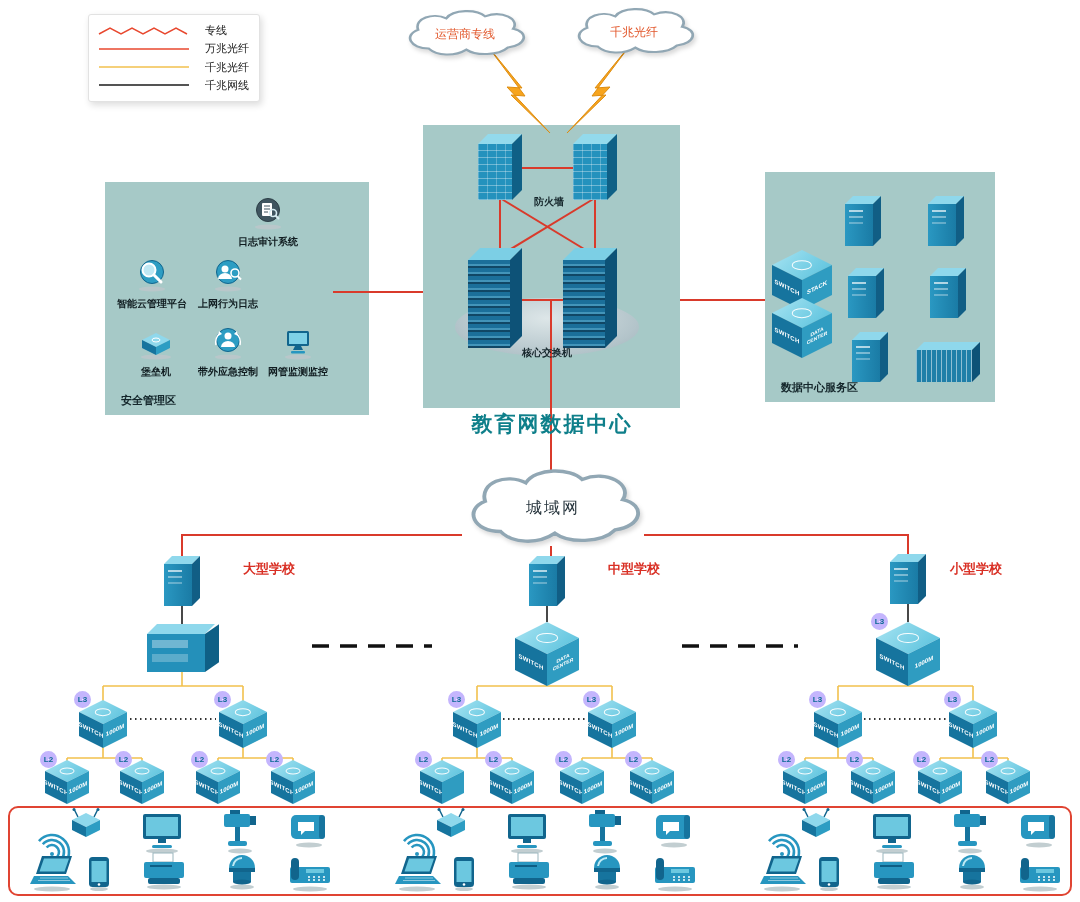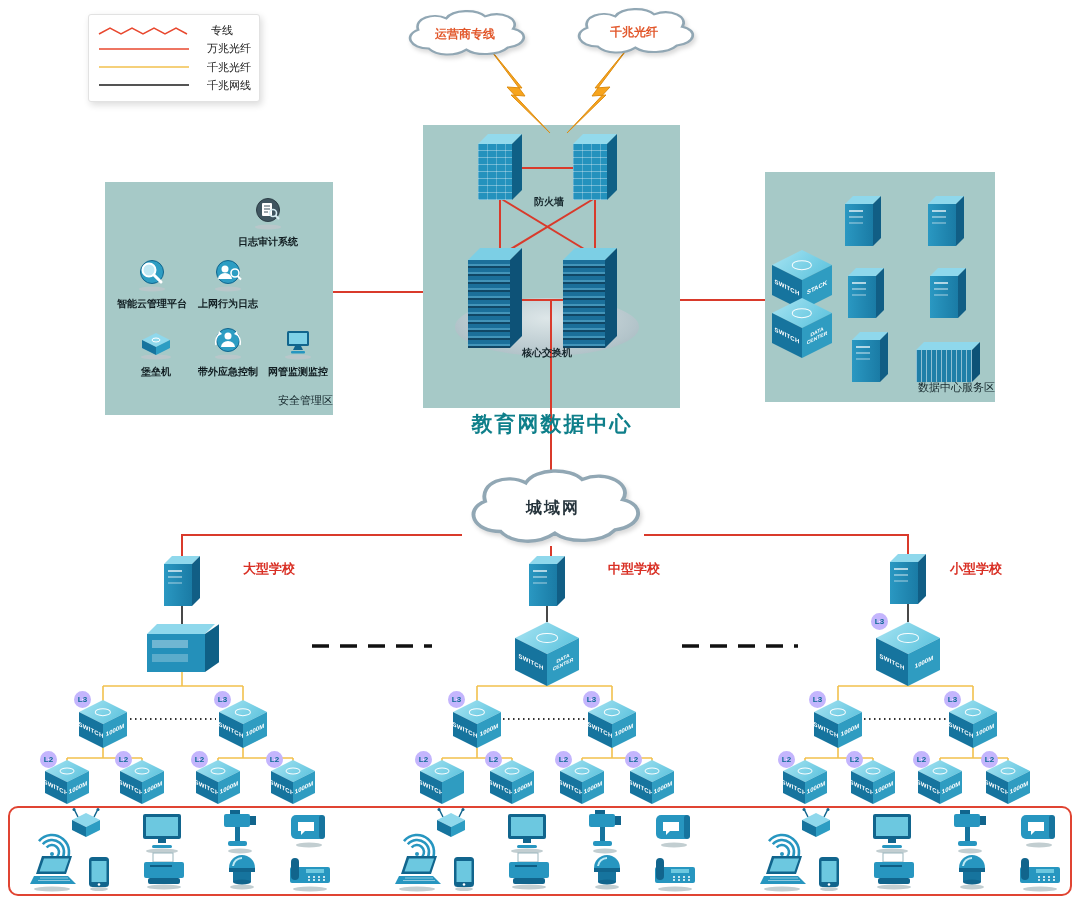--- a/index.html
+++ b/index.html
@@ -1,31 +1,31 @@
 <!DOCTYPE html>
 <html><head>
 <meta charset="utf-8">
 <style>
   *{margin:0;padding:0;box-sizing:border-box}
   html,body{width:1080px;height:902px;background:#fff;font-family:"Liberation Sans",sans-serif;overflow:hidden}
   .stage{position:relative;width:1080px;height:902px}
 
   
   .zone{position:absolute;background:#a6c9c7}
-  .zone-title{position:absolute;left:16px;right:0;bottom:7px;text-align:right;font-size:11px;font-weight:normal;color:#14262b}
+  .zone-title{position:absolute;left:16px;right:0;bottom:7px;text-align:left;font-size:11px;font-weight:bold;color:#14262b}
 
   
   .legend{position:absolute;left:88px;top:14px;width:172px;height:88px;background:#fff;border:1px solid #e2e2e2;border-radius:3px;box-shadow:2px 3px 7px rgba(0,0,0,.14);padding:8px 8px;display:flex;flex-direction:column;justify-content:space-between}
-  .lg-row{display:flex;align-items:center;gap:16px}
+  .lg-row{display:flex;align-items:center;gap:10px}
   .lg-label{font-size:11px;color:#222;white-space:nowrap}
 
   
   .cloud{position:absolute}
   .cloud svg{position:absolute;inset:0;width:100%;height:100%;filter:drop-shadow(2px 3px 2px rgba(0,0,0,.15))}
-  .cloud-label{position:absolute;inset:0;display:flex;align-items:center;justify-content:center;font-weight:bold}
+  .cloud-label{position:absolute;inset:0;display:flex;align-items:center;justify-content:center;font-weight:normal}
   .cloud-hot .cloud-label{color:#e2572b;font-size:12px}
   .cloud-man .cloud-label{color:#26343c;font-size:16px;letter-spacing:2px}
 
   
   .cube{position:absolute;width:var(--s);height:var(--s)}
   .cube .ctop{position:absolute;left:0;top:0;width:100%;height:50%;background:linear-gradient(135deg,#a8e4f2,#56c0dc);clip-path:polygon(50% 0,100% 50%,50% 100%,0 50%)}
   .cube .ring{position:absolute;left:50%;top:25%;width:34%;height:16%;transform:translate(-50%,-50%);border:1.5px solid rgba(255,255,255,.95);border-radius:50%}
   .cube .cl{position:absolute;left:0;top:25%;width:50%;height:50%;background:#16749e;transform:skewY(26.5deg);transform-origin:0 0;color:#fff;font-weight:bold;font-size:6px;letter-spacing:.2px;display:flex;align-items:center;justify-content:center;text-decoration:none;overflow:hidden}
   .cube .cr{position:absolute;left:50%;top:25%;width:50%;height:50%;background:#2f9cc1;transform:skewY(-26.5deg);transform-origin:100% 0;color:#fff;font-weight:bold;font-size:6px;display:flex;align-items:center;justify-content:center;text-align:center;text-decoration:none;line-height:1.15;overflow:hidden}
   .cube .f5{font-size:5px}
@@ -230,21 +230,21 @@
           <circle cx="33" cy="26" r="1"></circle>
           <circle cx="38" cy="26" r="1"></circle>
       </g>
     </symbol>
   </defs>
 </svg>
 
 <div class="stage">
 
   <div class="zone" style="left:423px;top:125px;width:257px;height:283px"></div>
-  <div class="zone" style="left:105px;top:182px;width:228px;height:233px">
+  <div class="zone" style="left:105px;top:182px;width:264px;height:233px">
     <div class="zone-title">安全管理区</div>
   </div>
   <div class="zone" style="left:765px;top:172px;width:230px;height:230px">
     <div class="zone-title">数据中心服务区</div>
   </div>
   <div class="platform"></div>
 
   <svg class="wires" width="1080" height="902">
     <g fill="none" stroke-width="2" stroke="#d93a2b">
       <path d="M522,168 H573"></path>

